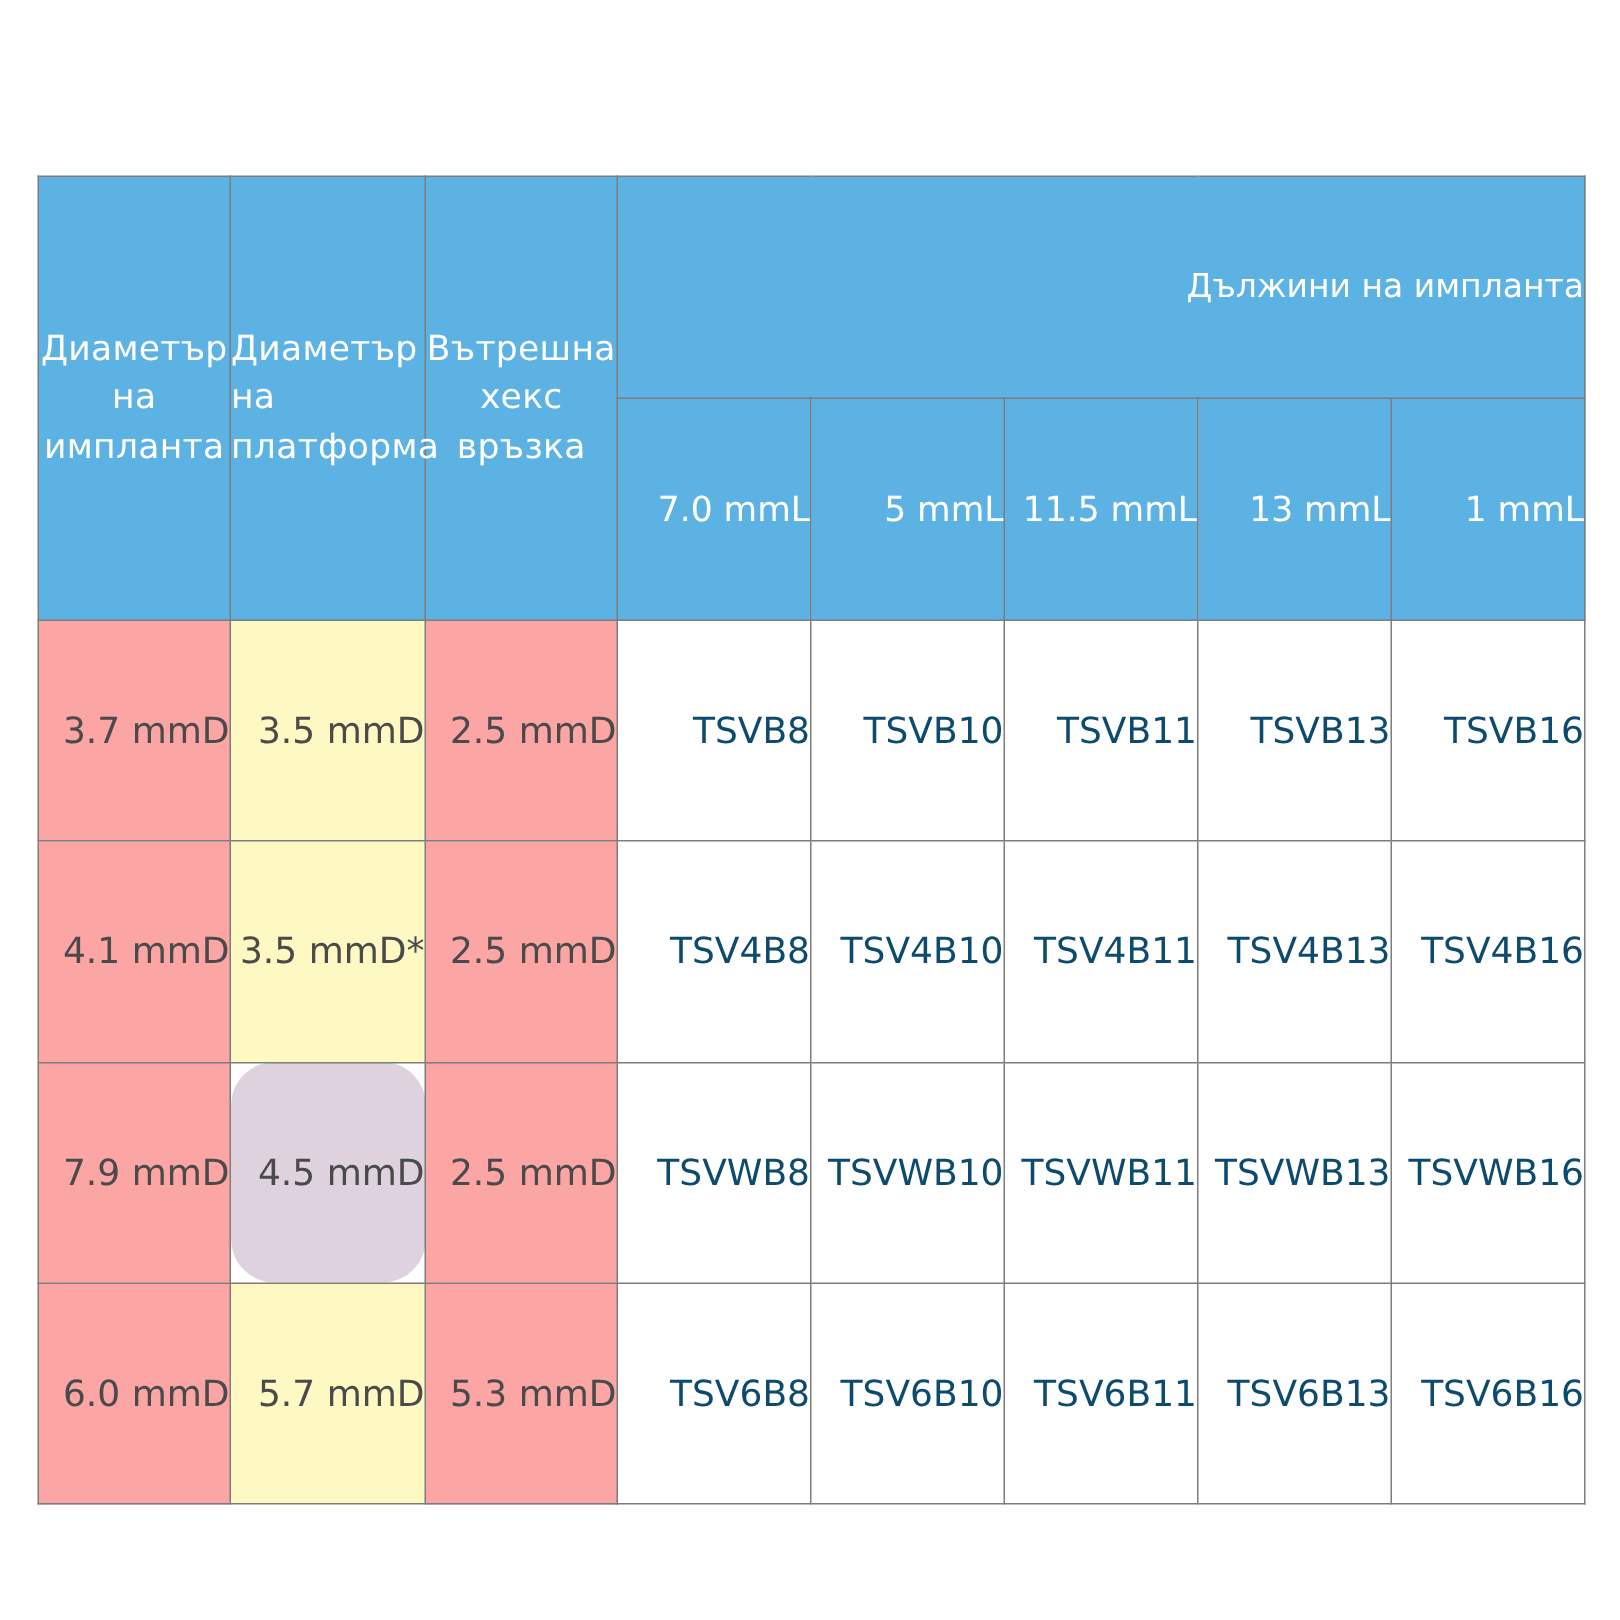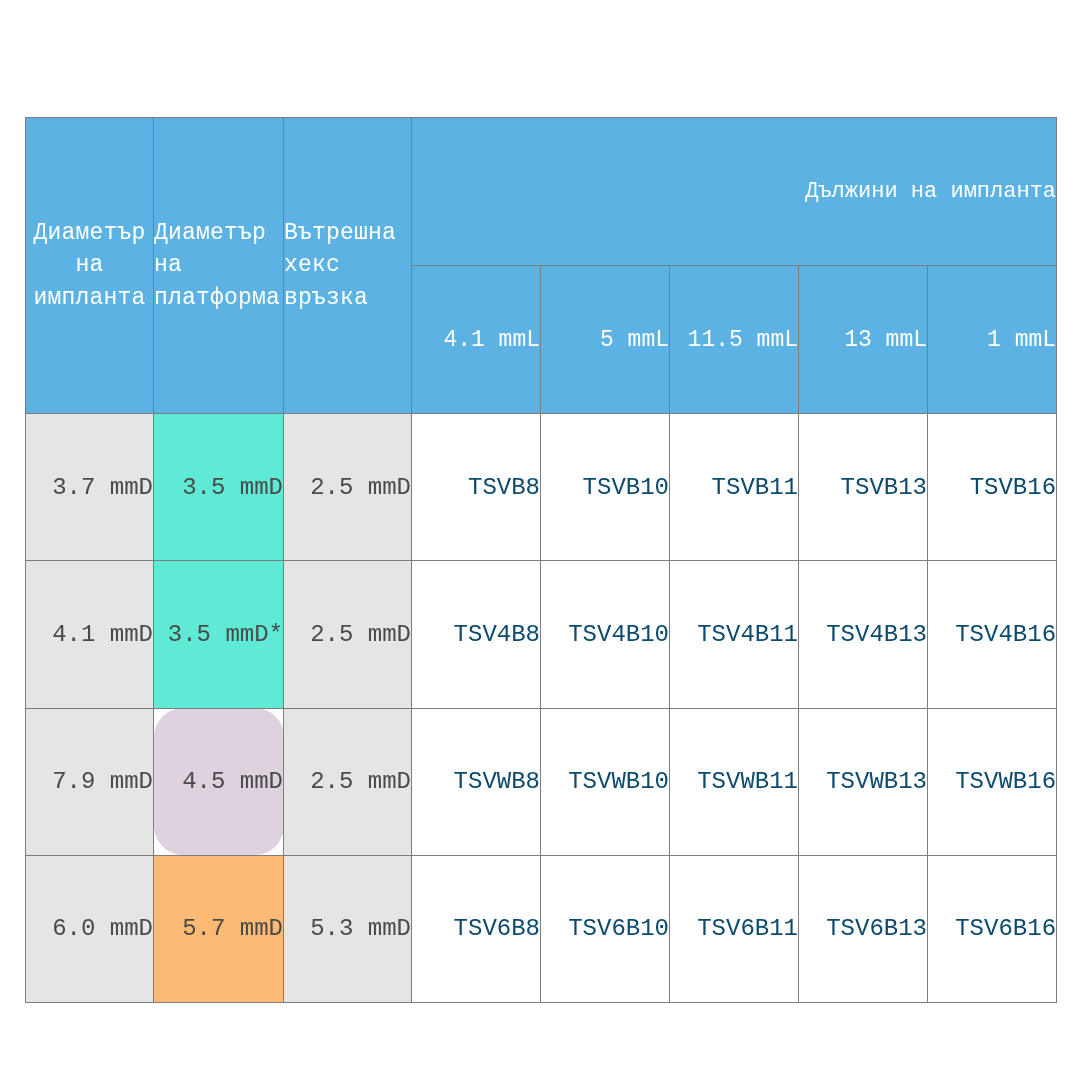--- a/index.html
+++ b/index.html
@@ -33,21 +33,20 @@
     border: 1px solid #7d7d7d;
   }
 
   #spec-table td, #spec-table th {
     border: 1px solid #7d7d7d;
     padding: 0;
     margin: 0;
     font-weight: normal;
     vertical-align: middle;
     box-sizing: border-box;
-    font-family: Liberation Mono, monospace;
   }
 
   
   .col-w1 { width: 128px; }
   .col-w2 { width: 130px; }
   .col-w3 { width: 128px; }
   .col-wd { width: 129px; }
 
   
   .hdr {
@@ -59,21 +58,21 @@
   }
   .hdr-c1 {
     text-align: center;
     padding: 0 10px;
   }
   .hdr-c2 {
     text-align: left;
     padding: 0 14px;
   }
   .hdr-c3 {
-    text-align: left;
+    text-align: center;
     padding: 0 10px;
   }
 
   .hdr-span {
     background: #5cb3e3;
     color: #ffffff;
     font-size: 22px;
     text-align: right;
     padding: 0 14px 0 0;
     vertical-align: middle;
@@ -88,40 +87,40 @@
     font-size: 23px;
     text-align: right;
     padding: 0 14px 0 0;
     height: 148px;
     border-left: 1px solid #7d9eb4;
     border-top: 1px solid #9fd0ec;
   }
 
   
   .cell {
-    background: #e5e5e5;
+    background: #fca5a5;
     color: #4a4a4a;
     font-size: 24px;
     text-align: right;
     padding: 0 14px 0 0;
     height: 147px;
   }
   .cell-code {
     background: #ffffff;
     color: #0c4a6e;
     font-size: 24px;
     text-align: right;
     padding: 0 14px 0 0;
     height: 147px;
   }
 
   
-  .sw-green  { background: #5eead4; }
+  .sw-green  { background: #fef9c3; }
   .sw-purple { background: #ddd2dd; border-radius: 29px; }
-  .sw-cream  { background: #fdba74; }
+  .sw-cream  { background: #fef9c3; }
 
   .nb-bottom { border-bottom: none; }
   .nb-top    { border-top: none; }
 </style>
 </head>
 <body>
 
 <div id="page">
 
   <table id="spec-table">
@@ -142,21 +141,21 @@
 импланта</th>
         <th class="hdr hdr-c2" rowspan="2" style="white-space:pre-line">Диаметър
 на
 платформа</th>
         <th class="hdr hdr-c3" rowspan="2" style="white-space:pre-line">Вътрешна
 хекс
 връзка</th>
         <th class="hdr-span" colspan="5">Дължини на импланта</th>
       </tr>
       <tr>
-        <th class="hdr-len">4.1 mmL</th>
+        <th class="hdr-len">7.0 mmL</th>
         <th class="hdr-len">5 mmL</th>
         <th class="hdr-len">11.5 mmL</th>
         <th class="hdr-len">13 mmL</th>
         <th class="hdr-len">1 mmL</th>
       </tr>
     </thead>
     <tbody>
 
       <tr>
         <td class="cell">3.7 mmD</td>

